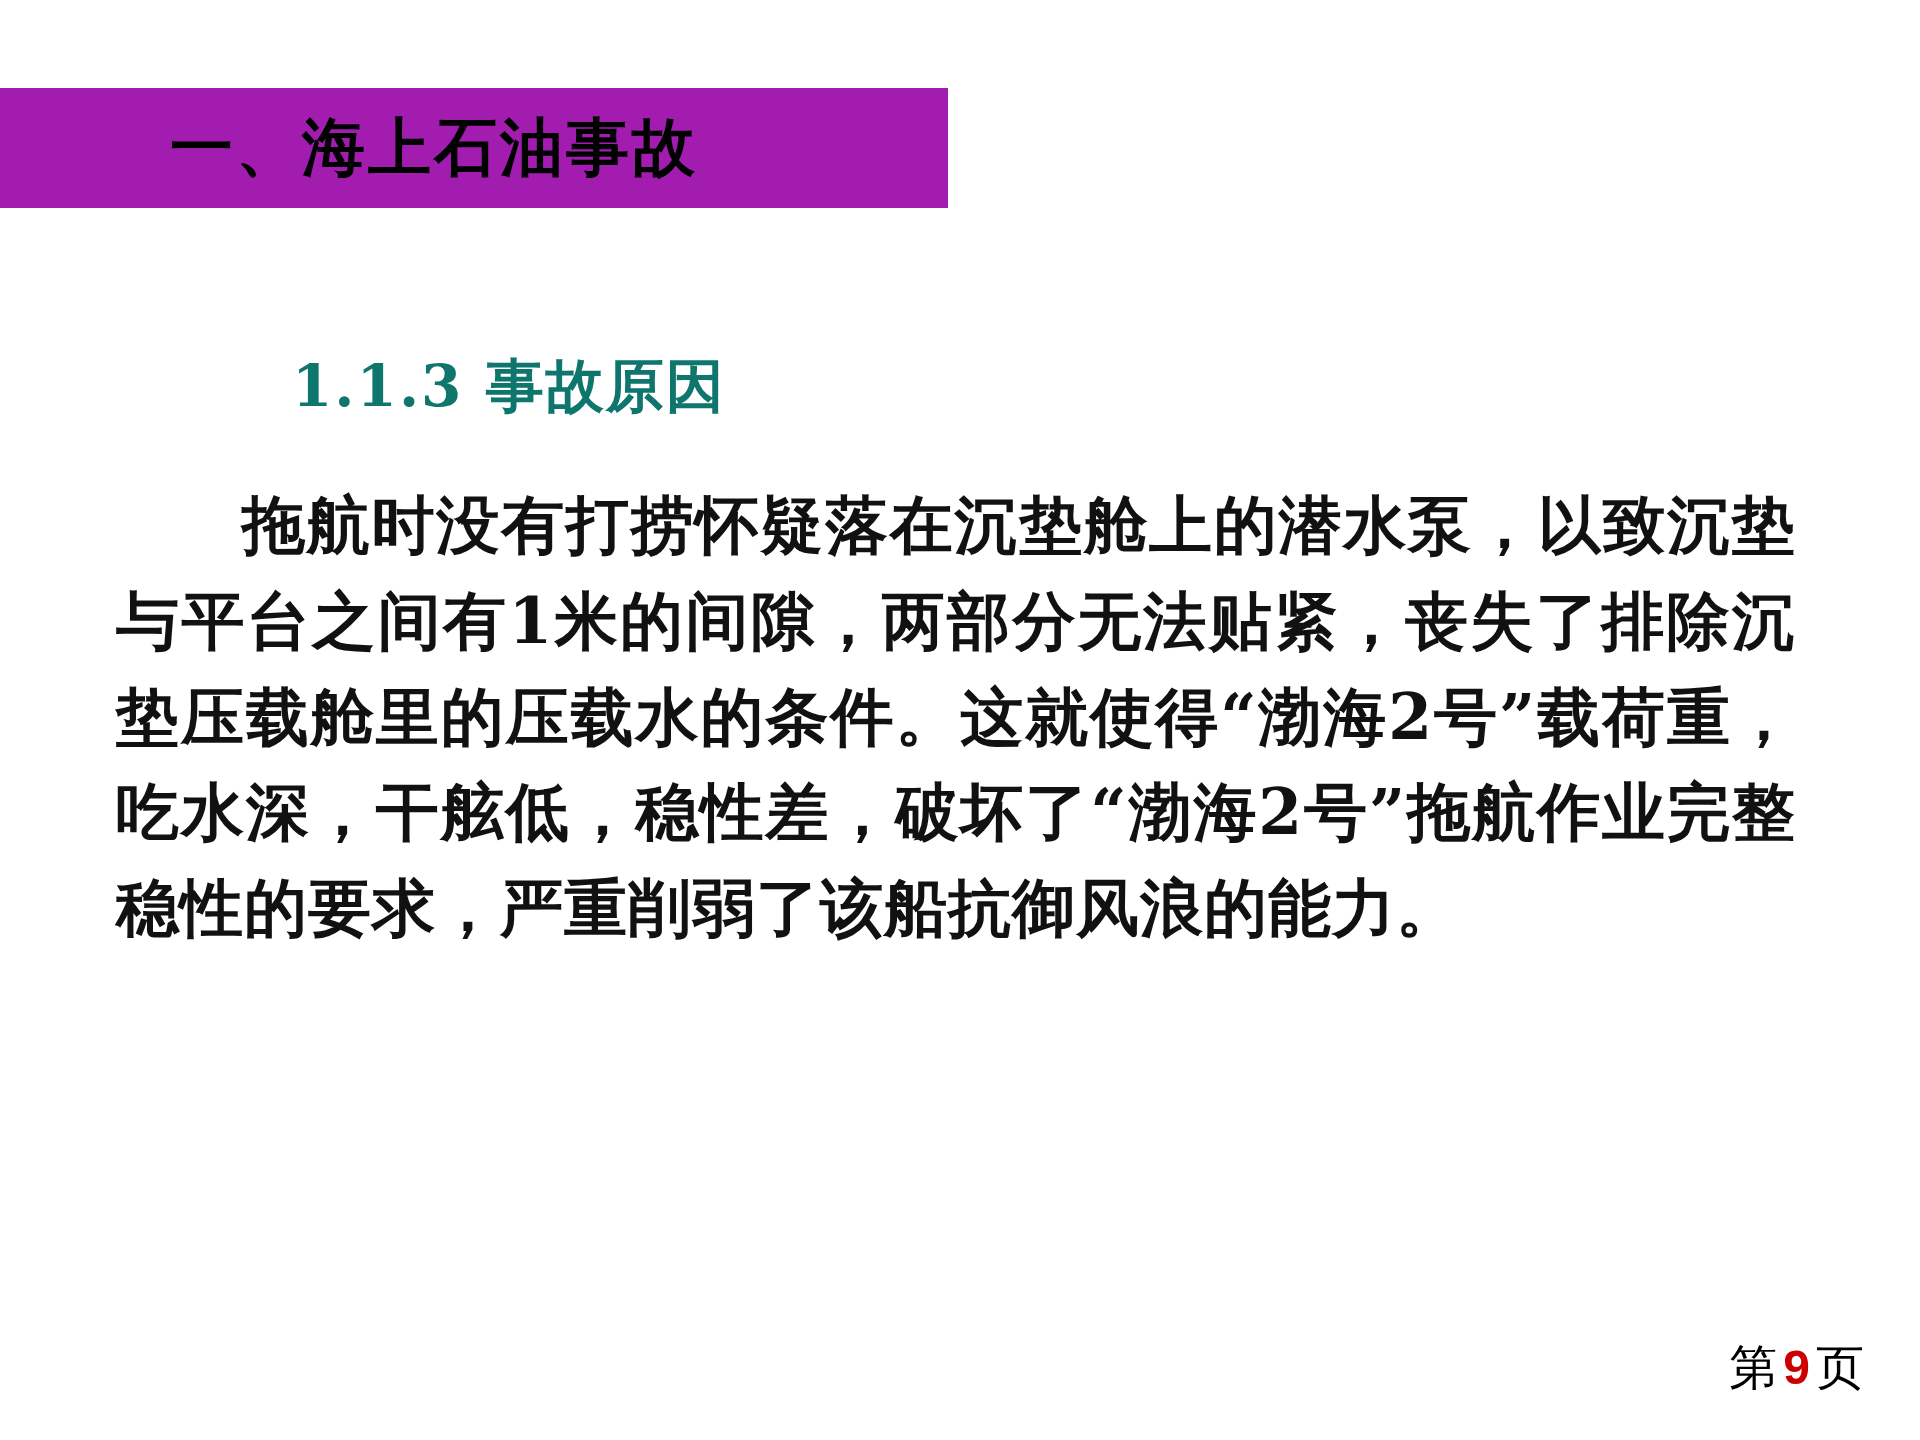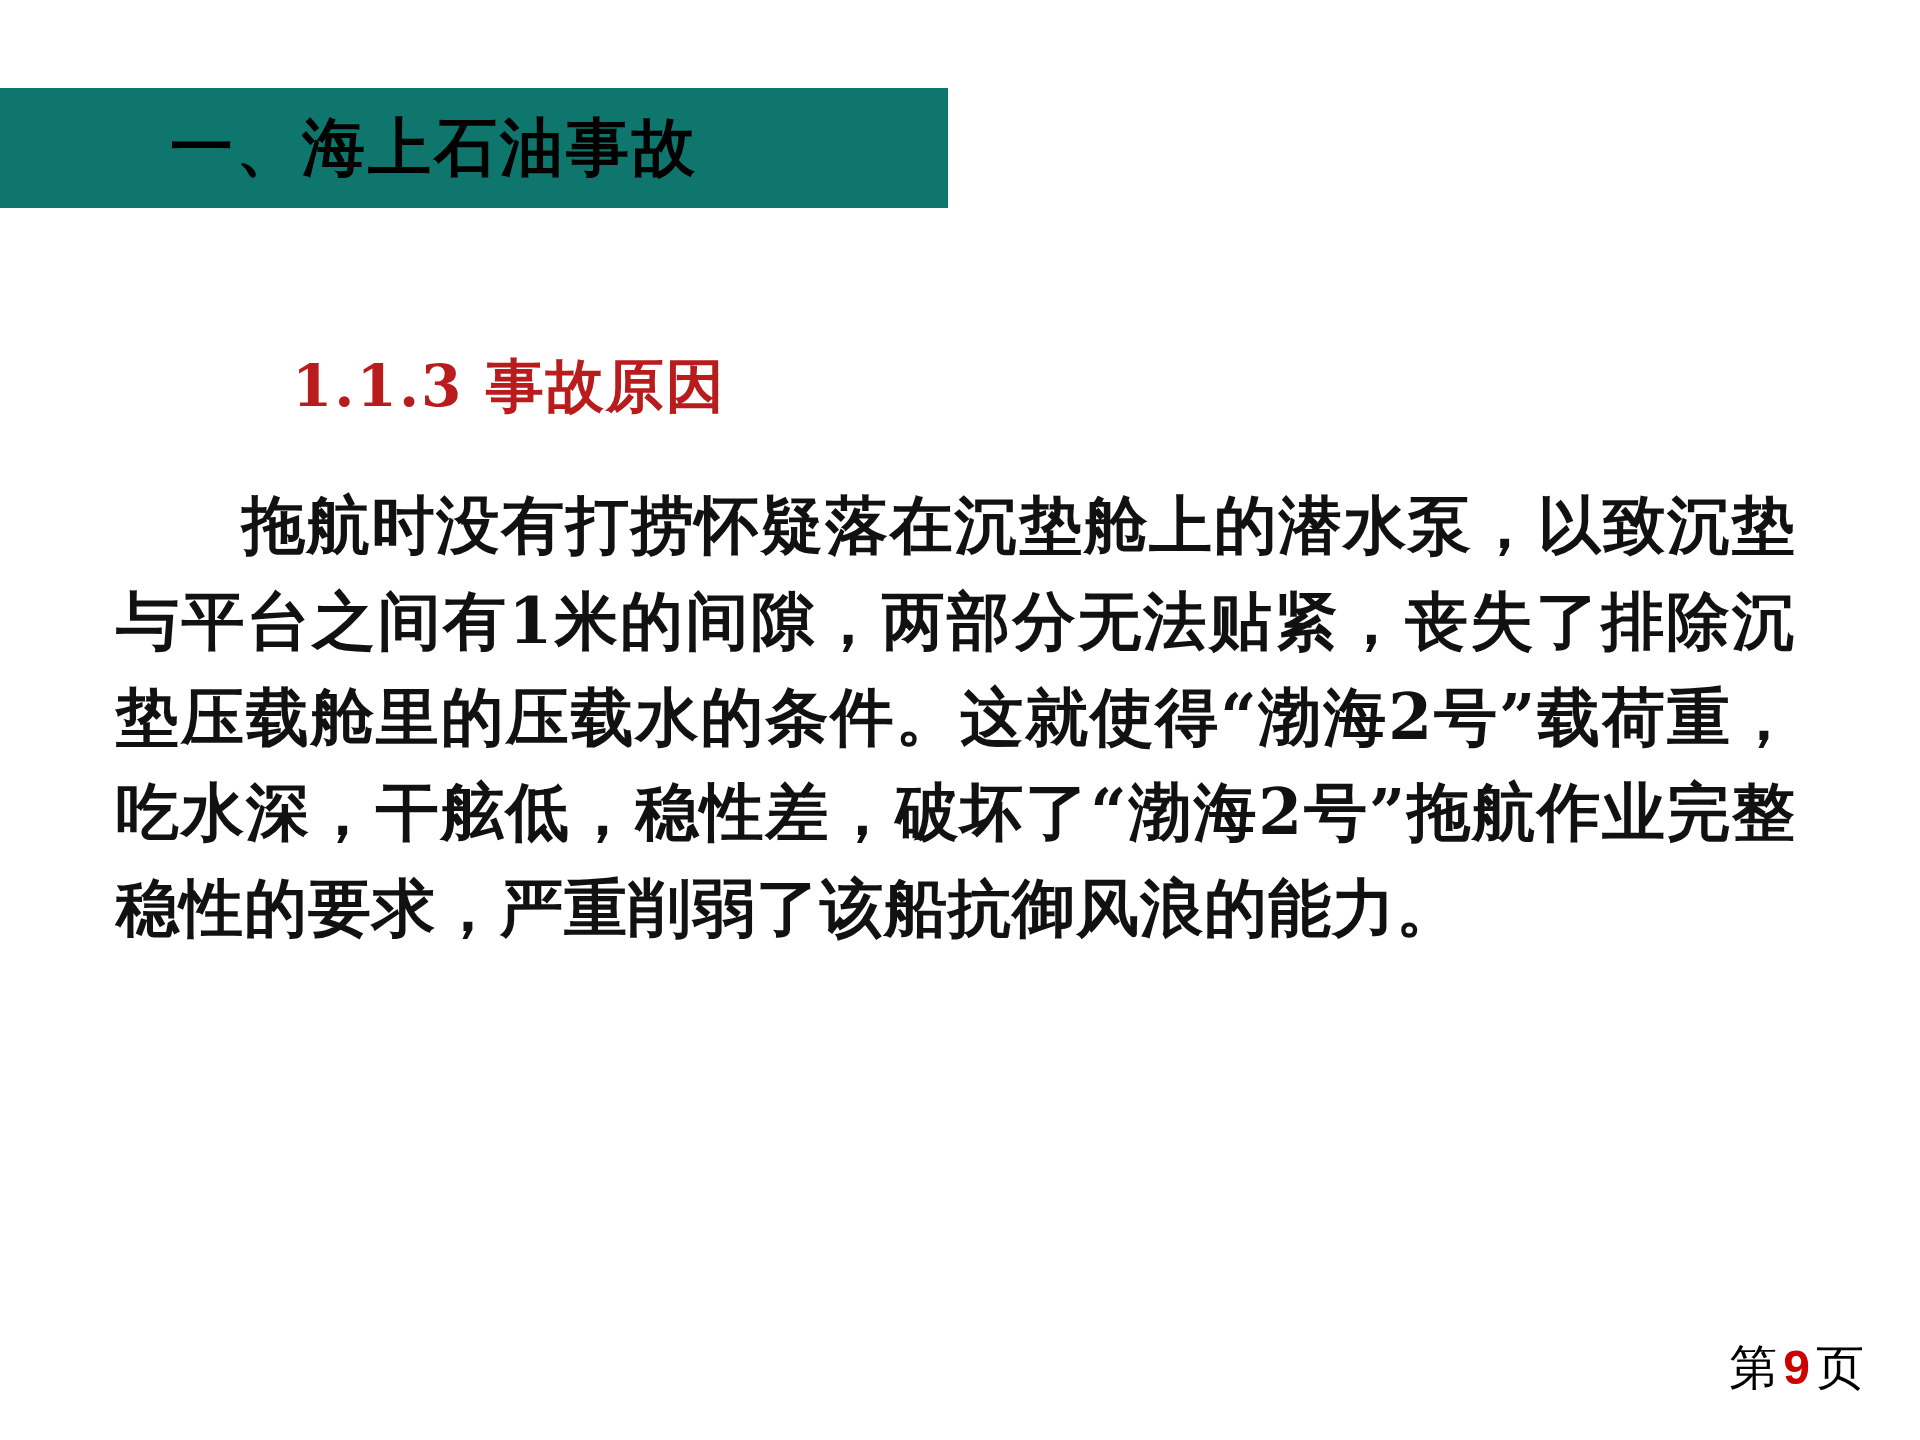--- a/index.html
+++ b/index.html
@@ -21,21 +21,21 @@
     box-sizing: border-box;
   }
 
   
   .header-banner {
     position: absolute;
     left: 0;
     top: 88px;
     width: 948px;
     height: 120px;
-    background: #0f766e;
+    background: #a21caf;
     display: flex;
     align-items: center;
   }
   .header-title {
     margin-left: 170px;
     font-family: "DejaVu Serif", serif;
     font-size: 63px;
     font-weight: bold;
     color: #000000;
     letter-spacing: 3px;
@@ -43,21 +43,21 @@
   }
 
   
   .subheading {
     position: absolute;
     left: 292px;
     top: 348px;
     font-family: "DejaVu Serif", serif;
     font-size: 58px;
     font-weight: bold;
-    color: #b91c1c;
+    color: #0f766e;
     white-space: nowrap;
     letter-spacing: 2px;
   }
 
   
   .body-text {
     position: absolute;
     left: 116px;
     top: 478px;
     width: 1680px;

